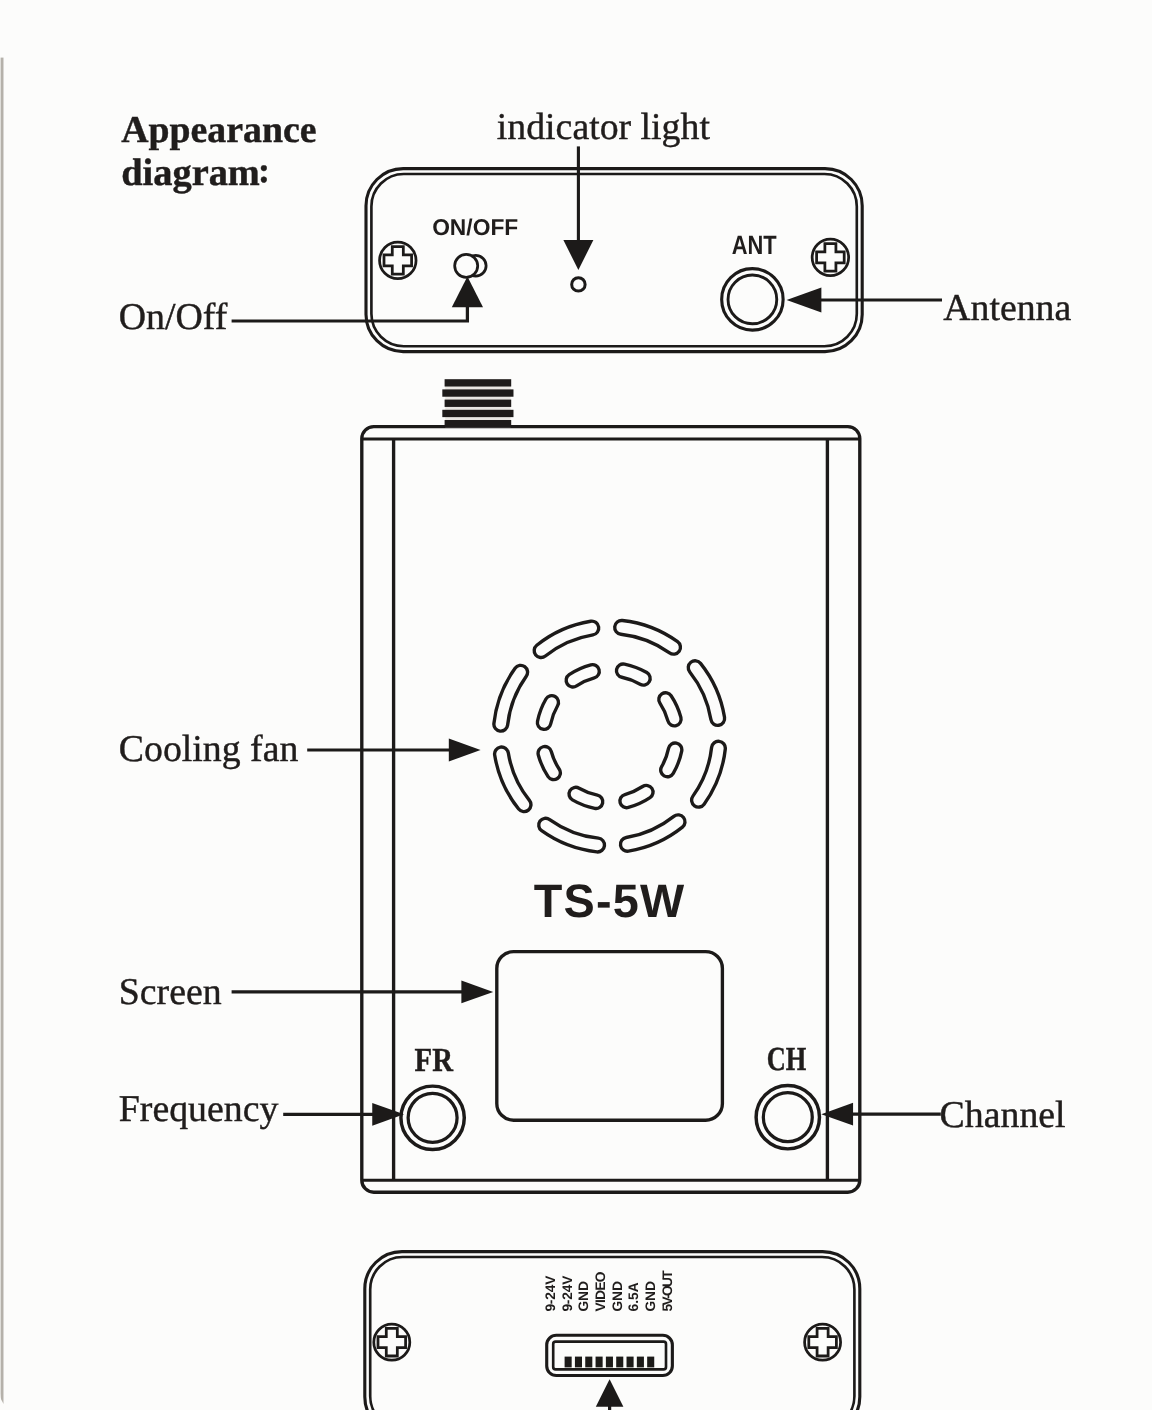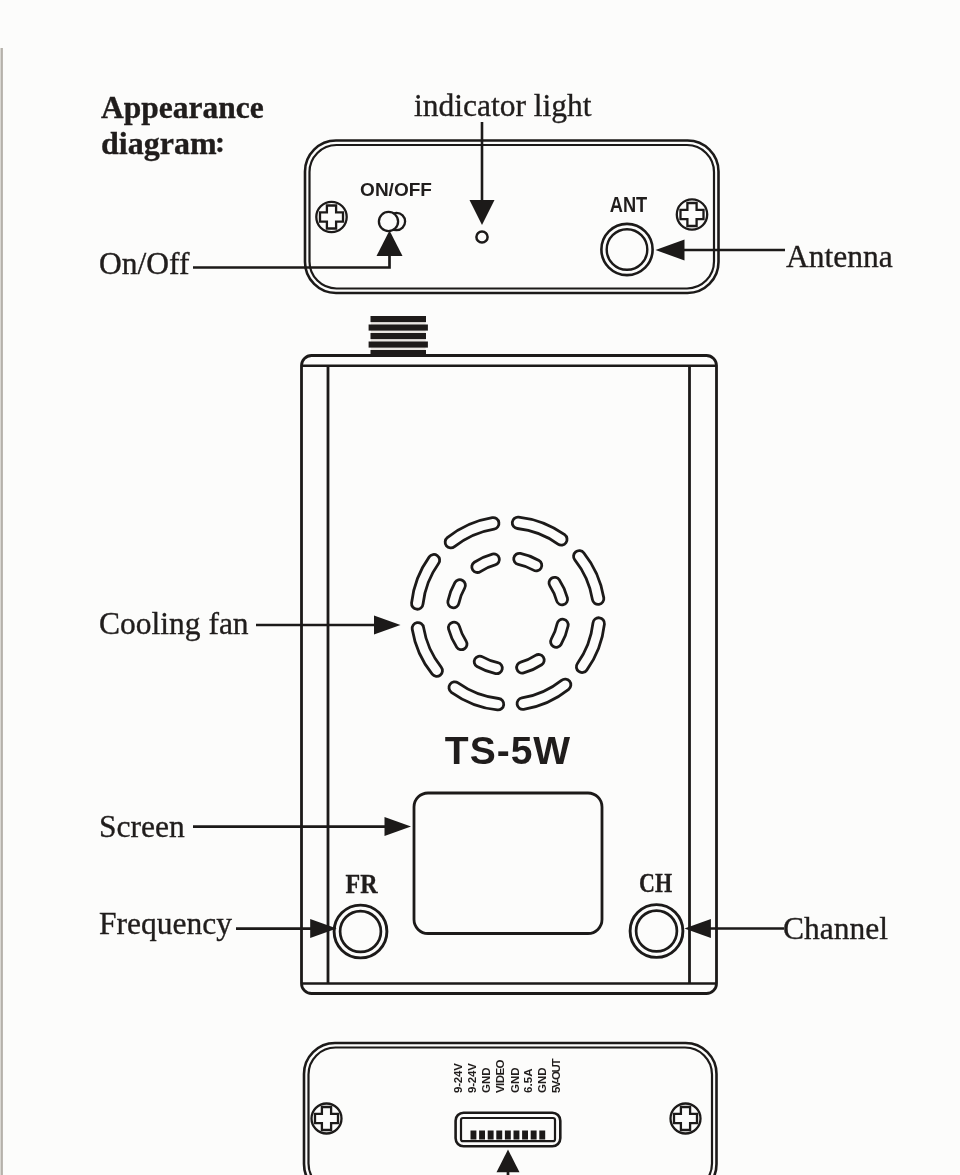--- a/index.html
+++ b/index.html
@@ -1,16 +1,16 @@
 <!DOCTYPE html>
 <html><head>
 <meta charset="utf-8">
 <style>
   html,body{margin:0;padding:0;background:#fcfcfb;}
-  #page{position:relative;width:960px;height:1175px;overflow:hidden;}
+  #page{position:relative;width:960px;height:1175px;overflow:hidden;border-radius:14px;}
   svg text{fill:#201d1c;}
   .ser{font-family:"Liberation Serif",serif;stroke:#201d1c;stroke-width:0.35;}
   .san{font-family:"Liberation Sans",sans-serif;}
 </style>
 </head>
 <body>
 <div id="page">
 <svg width="960" height="1175" viewBox="0 0 960 1175" xmlns="http://www.w3.org/2000/svg">
   <rect x="0" y="0" width="960" height="1175" fill="#fcfcfb"></rect>
 

